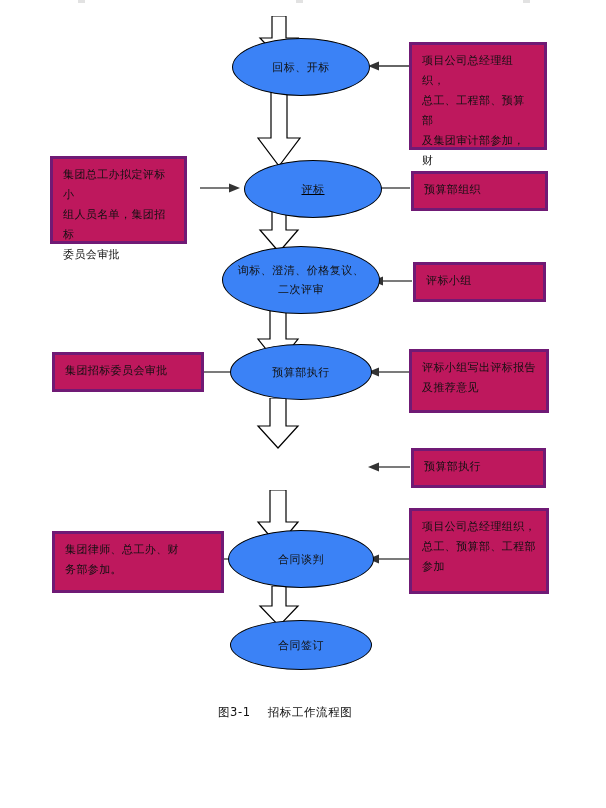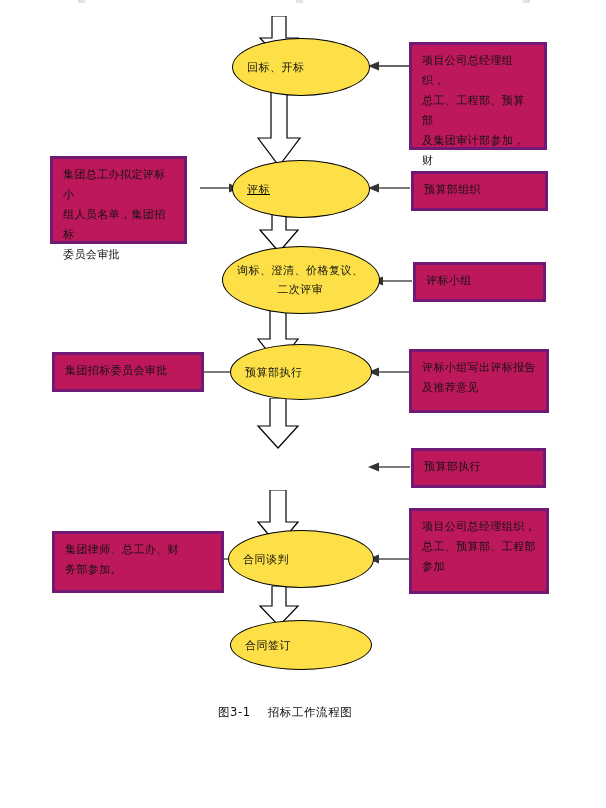--- a/index.html
+++ b/index.html
@@ -24,24 +24,24 @@
     width: 7px;
     height: 3px;
     background: #e2e2e2;
   }
   
   .node {
     position: absolute;
     box-sizing: border-box;
     border: 1px solid #000000;
     border-radius: 50%;
-    background: #fde047;
+    background: #3b82f6;
     display: flex;
     align-items: center;
-    justify-content: flex-start;
+    justify-content: center;
     text-align: center;
   }
   .node-label {
     font-size: 11px;
     line-height: 19px;
     color: #111111;
     letter-spacing: 0.5px;
     padding: 0 14px;
     white-space: pre-line;
   }
@@ -190,21 +190,21 @@
     <svg width="42" height="12" viewBox="0 0 42 12">
       <line x1="42" y1="6" x2="10" y2="6" stroke="#333333" stroke-width="1.3"></line>
       <polygon points="0,6 11,1.5 11,10.5" fill="#333333"></polygon>
     </svg>
   </div>
 
   <div class="node" style="left:232px; top:38px; width:138px; height:58px;">
     <span class="node-label">回标、开标</span>
   </div>
 
-  <div class="node" style="left:232px; top:160px; width:138px; height:58px;text-decoration:underline;">
+  <div class="node" style="left:244px; top:160px; width:138px; height:58px;text-decoration:underline;">
     <span class="node-label">评标</span>
   </div>
 
   <div class="node" style="left:222px; top:246px; width:158px; height:68px;">
     <span class="node-label">询标、澄清、价格复议、
 二次评审</span>
   </div>
 
   <div class="node" style="left:230px; top:344px; width:142px; height:56px;">
     <span class="node-label">预算部执行</span>

